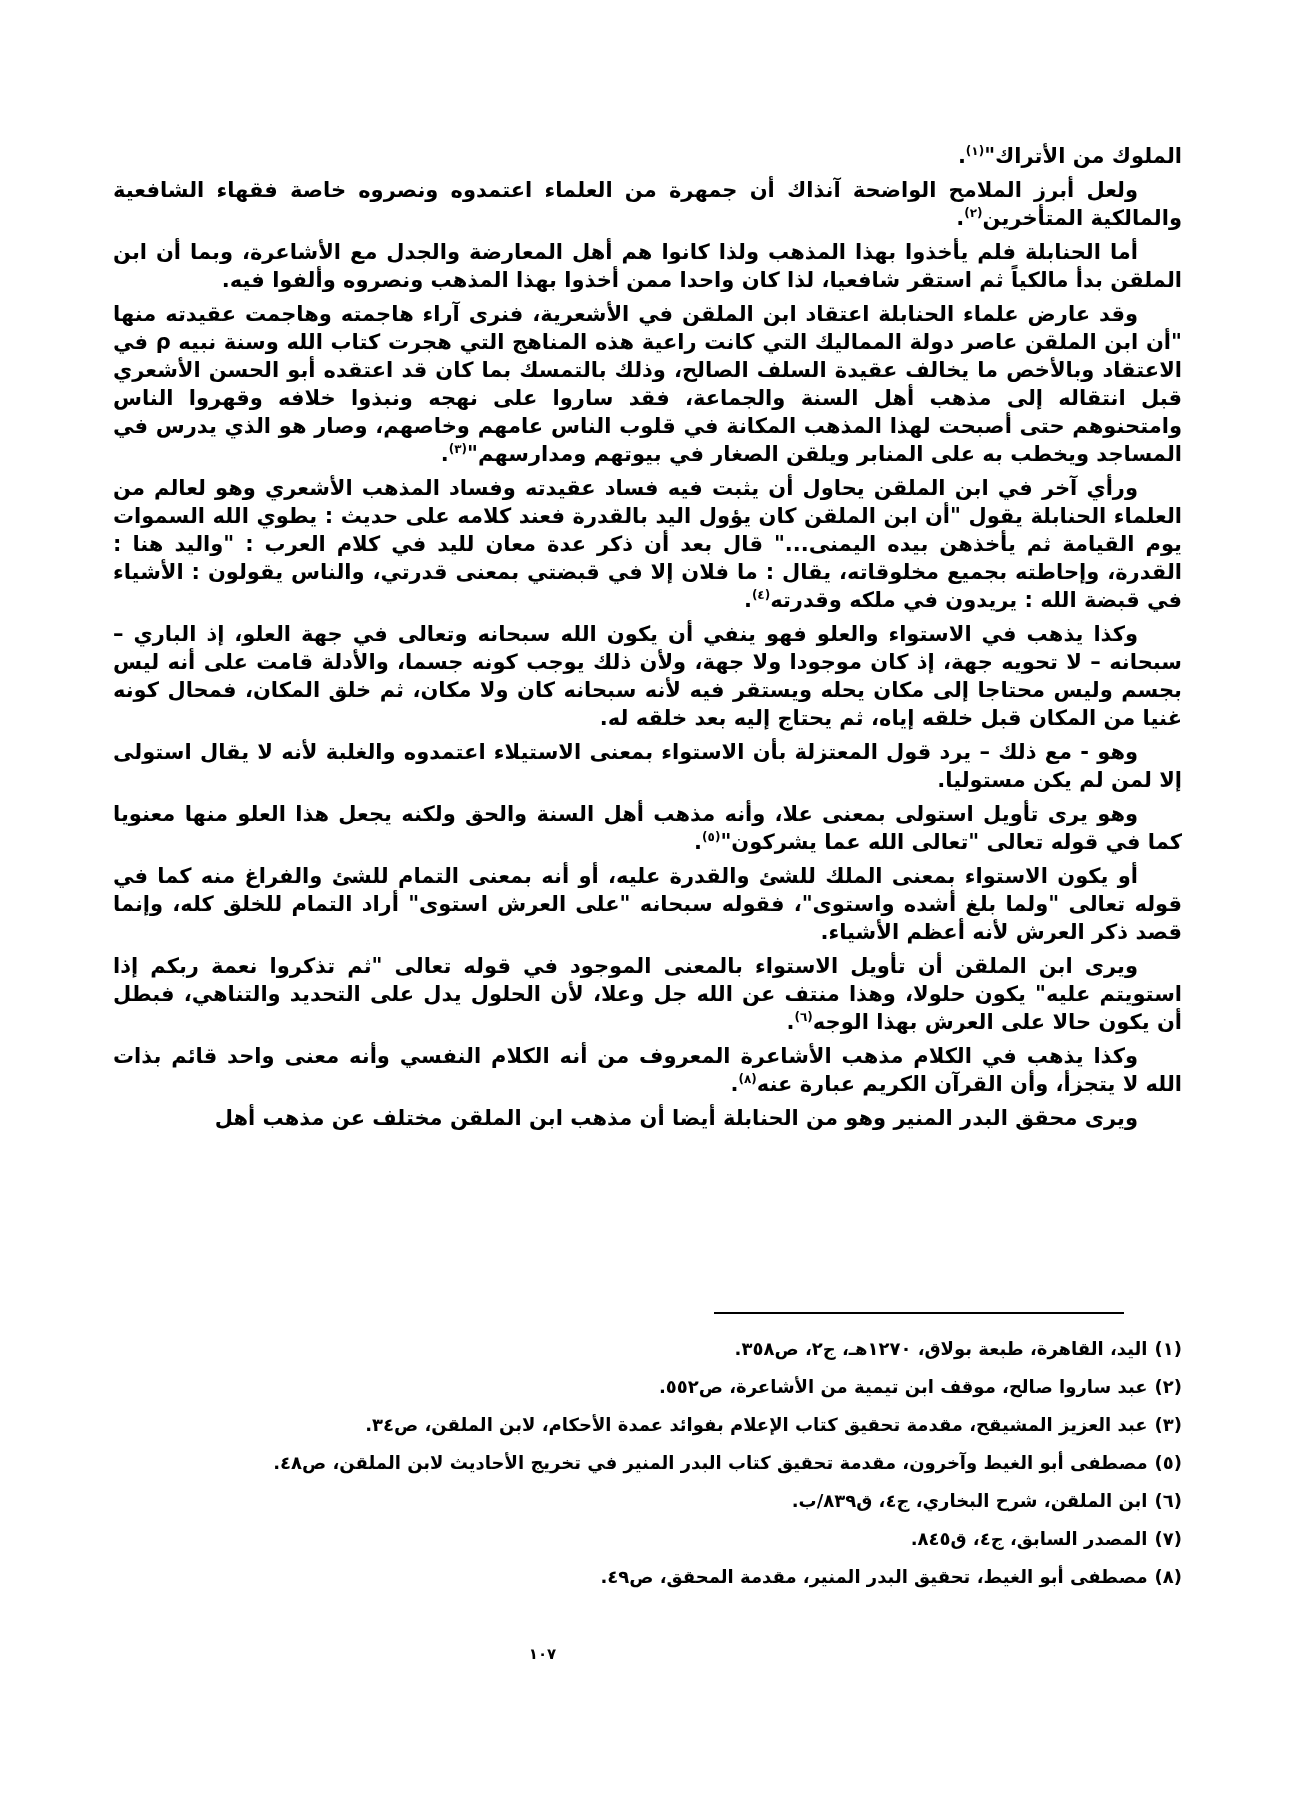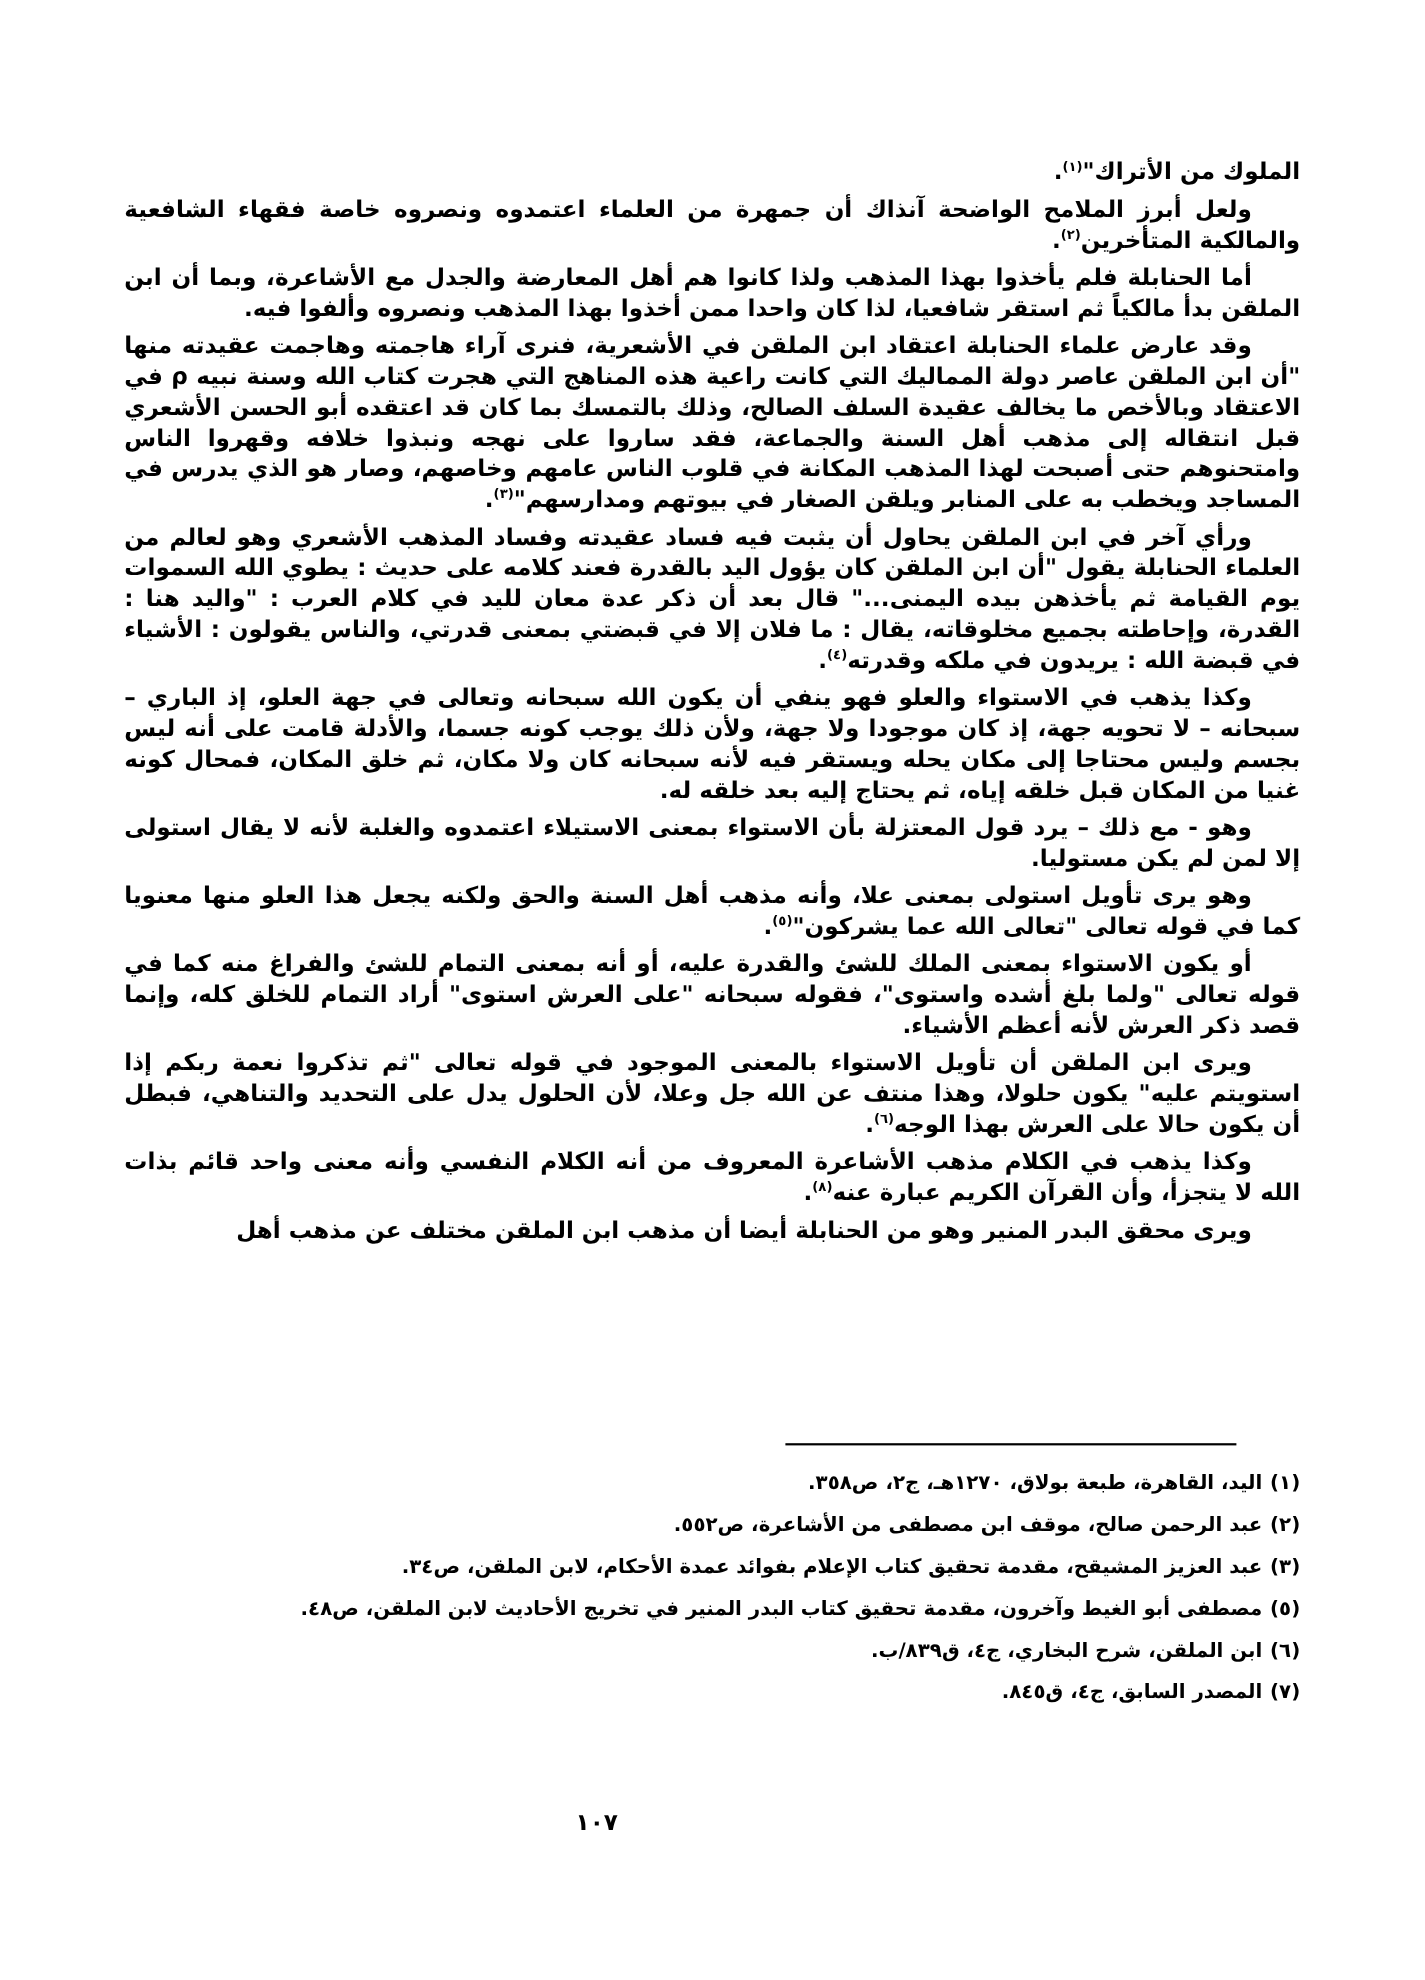--- a/index.html
+++ b/index.html
@@ -48,21 +48,21 @@
     text-align: right;
     white-space: normal;
   }
   .fn-num { margin-left: 7px; }
   .page-number {
     position: absolute;
     top: 1645px;
     left: 0;
     width: 1085px;
     text-align: center;
-    font-size: 21px;
+    font-size: 15px;
     font-weight: bold;
     direction: rtl;
   }
 </style>
 </head>
 <body>
 
 <div class="page">
 
   <div class="text-block">
@@ -76,22 +76,23 @@
     <p class="para"><span>وهو يرى تأويل استولى بمعنى علا، وأنه مذهب أهل السنة والحق ولكنه يجعل هذا العلو منها معنويا كما في قوله تعالى "تعالى الله عما يشركون"</span><sup class="fn-ref">(٥)</sup><span>.</span></p>
     <p class="para"><span>أو يكون الاستواء بمعنى الملك للشئ والقدرة عليه، أو أنه بمعنى التمام للشئ والفراغ منه كما في قوله تعالى "ولما بلغ أشده واستوى"، فقوله سبحانه "على العرش استوى" أراد التمام للخلق كله، وإنما قصد ذكر العرش لأنه أعظم الأشياء.</span><sup class="fn-ref"></sup><span></span></p>
     <p class="para"><span>ويرى ابن الملقن أن تأويل الاستواء بالمعنى الموجود في قوله تعالى "ثم تذكروا نعمة ربكم إذا استويتم عليه" يكون حلولا، وهذا منتف عن الله جل وعلا، لأن الحلول يدل على التحديد والتناهي، فبطل أن يكون حالا على العرش بهذا الوجه</span><sup class="fn-ref">(٦)</sup><span>.</span></p>
     <p class="para"><span>وكذا يذهب في الكلام مذهب الأشاعرة المعروف من أنه الكلام النفسي وأنه معنى واحد قائم بذات الله لا يتجزأ، وأن القرآن الكريم عبارة عنه</span><sup class="fn-ref">(٨)</sup><span>.</span></p>
     <p class="para"><span>ويرى محقق البدر المنير وهو من الحنابلة أيضا أن مذهب ابن الملقن مختلف عن مذهب أهل</span><sup class="fn-ref"></sup><span></span></p>
   </div>
 
   <div class="fn-section">
     <div class="fn-separator"></div>
     <div class="footnote"><span class="fn-num">(١)</span><span class="fn-text">اليد، القاهرة، طبعة بولاق، ١٢٧٠هـ، ج٢، ص٣٥٨.</span></div>
-    <div class="footnote"><span class="fn-num">(٢)</span><span class="fn-text">عبد الرحمن صالح، موقف ابن مصطفى من الأشاعرة، ص٥٥٢.</span></div>
+    <div class="footnote"><span class="fn-num">(٢)</span><span class="fn-text">عبد ساروا صالح، موقف ابن تيمية من الأشاعرة، ص٥٥٢.</span></div>
     <div class="footnote"><span class="fn-num">(٣)</span><span class="fn-text">عبد العزيز المشيقح، مقدمة تحقيق كتاب الإعلام بفوائد عمدة الأحكام، لابن الملقن، ص٣٤.</span></div>
     <div class="footnote"><span class="fn-num">(٥)</span><span class="fn-text">مصطفى أبو الغيط وآخرون، مقدمة تحقيق كتاب البدر المنير في تخريج الأحاديث لابن الملقن، ص٤٨.</span></div>
     <div class="footnote"><span class="fn-num">(٦)</span><span class="fn-text">ابن الملقن، شرح البخاري، ج٤، ق٨٣٩/ب.</span></div>
     <div class="footnote"><span class="fn-num">(٧)</span><span class="fn-text">المصدر السابق، ج٤، ق٨٤٥.</span></div>
+    <div class="footnote"><span class="fn-num">(٨)</span><span class="fn-text">مصطفى أبو الغيط، تحقيق البدر المنير، مقدمة المحقق، ص٤٩.</span></div>
   </div>
 
   <div class="page-number">١٠٧</div>
 
 </div>
 
 </body></html>

